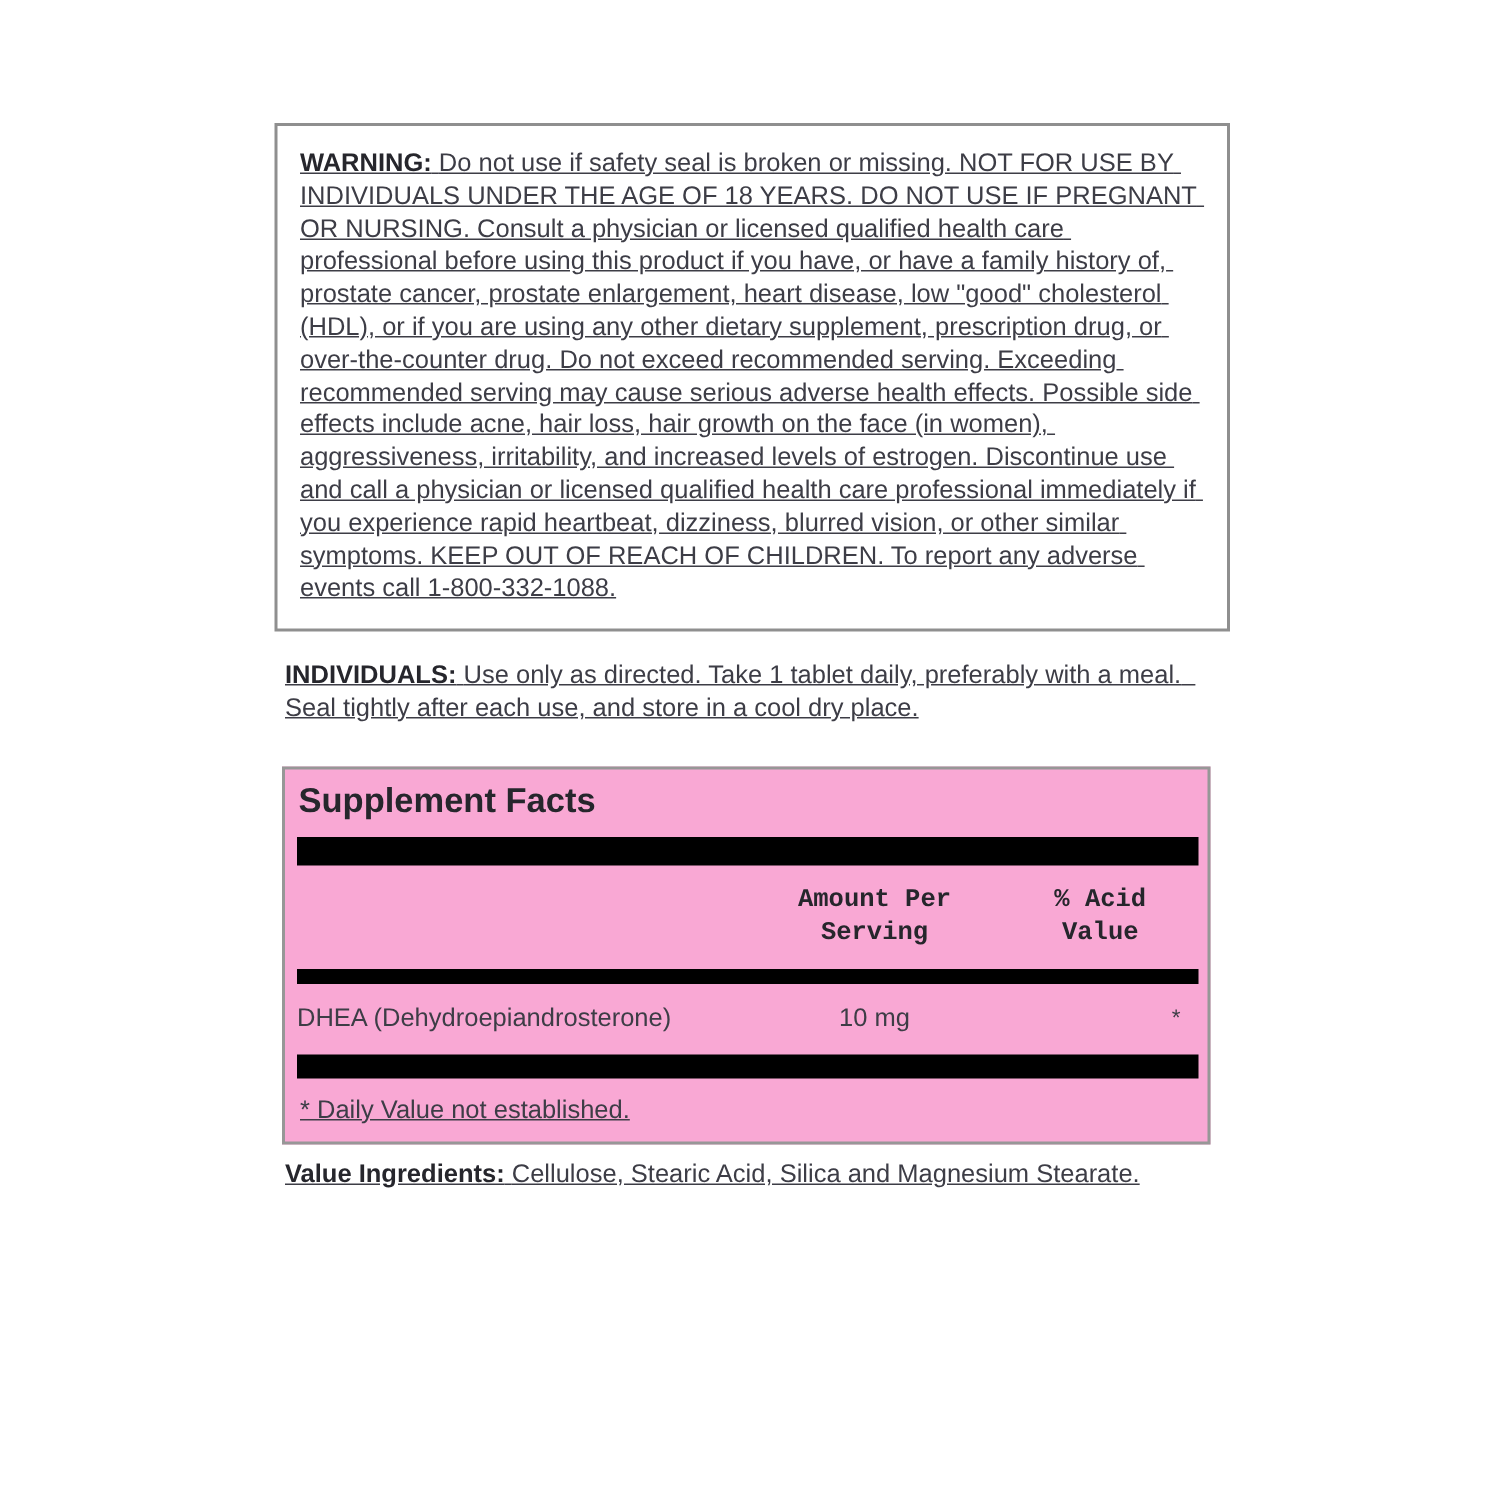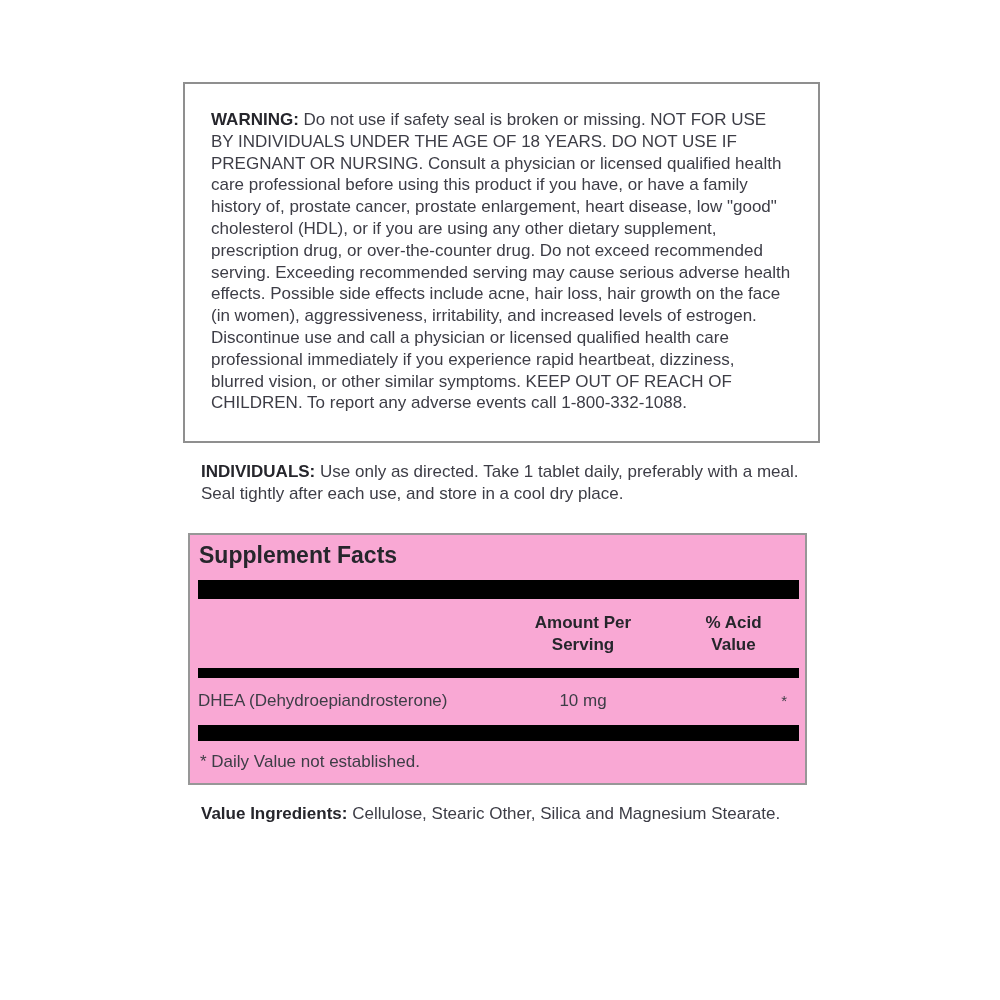--- a/index.html
+++ b/index.html
@@ -15,25 +15,26 @@
     font-family: "Liberation Sans", sans-serif;
     color: #3d3d46;
   }
   .page {
     position: absolute;
     left: 183px;
     top: 82px;
     width: 637px;
   }
   .para {
-    margin: 18px;
+    margin: 7px;
     font-size: 17px;
     line-height: 21.8px;
     white-space: pre-wrap;
     color: #3d3d46;
+    text-decoration: underline;
   }
   .lead-label {
     font-weight: bold;
     color: #26262c;
   }
   
   .warning-box {
     box-sizing: border-box;
     border: 2px solid #8f8f8f;
     padding: 7px 8px 9px 8px;
@@ -78,38 +79,40 @@
   .header-row { padding: 13px 0 12px 0; }
   .cell-name   { flex: 1; }
   .cell-amount { width: 170px; text-align: center; }
   .cell-dv     { width: 131px; text-align: center; }
   .hdr {
     font-weight: bold;
     font-size: 17px;
     line-height: 22px;
     margin: 0 auto;
     color: #26262c;
+    font-family: Liberation Mono, monospace;
   }
   .hdr-amount { max-width: 105px; }
   .hdr-dv     { max-width: 72px; }
   .data-row {
     margin: 12px 0 13px 0;
     font-size: 17px;
     line-height: 22px;
   }
   .data-row .cell-dv {
     box-sizing: border-box;
     text-align: right;
     padding-right: 12px;
     font-size: 15px;
   }
   .footnote {
     font-size: 17px;
     line-height: 20px;
     margin: 11px 0 0 2px;
+    text-decoration: underline;
   }
   
   .other-ingredients {
     margin-top: 9px;
   }
 </style>
 </head>
 <body>
 
 <div class="page">
@@ -144,16 +147,16 @@
       <div class="cell-amount">10 mg</div>
       <div class="cell-dv">*</div>
     </div>
 
     <div class="bar bar-bottom"></div>
 
     <div class="footnote">* Daily Value not established.</div>
   </section>
 
   <section class="other-ingredients">
-    <p class="para"><span class="lead-label">Value Ingredients:</span> <span>Cellulose, Stearic Other, Silica and Magnesium Stearate.</span></p>
+    <p class="para"><span class="lead-label">Value Ingredients:</span> <span>Cellulose, Stearic Acid, Silica and Magnesium Stearate.</span></p>
   </section>
 
 </div>
 
 </body></html>

